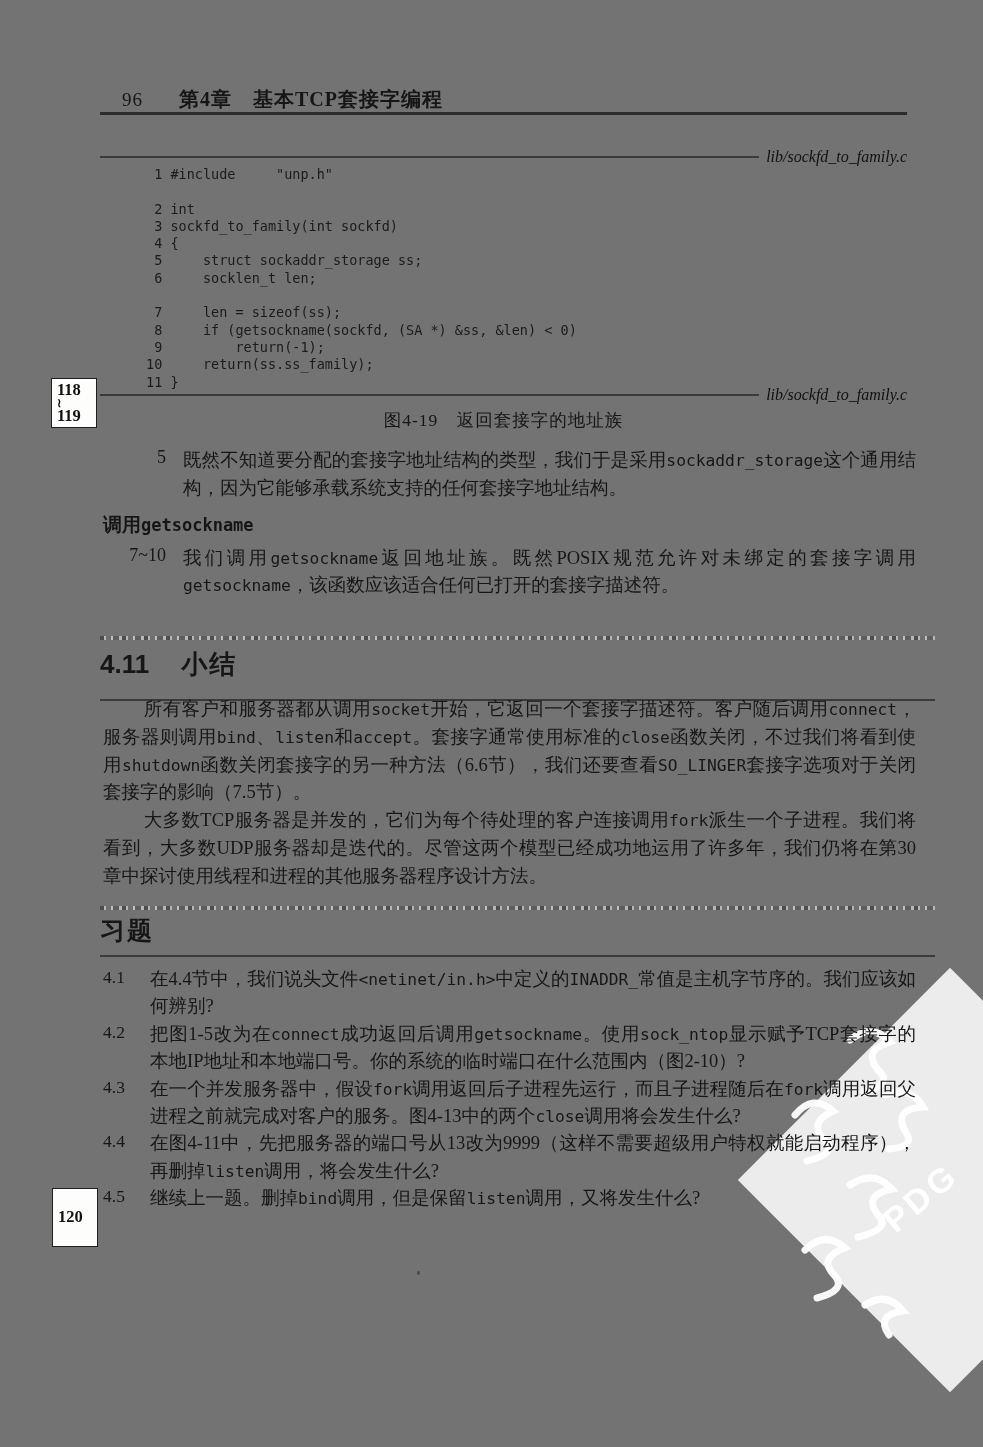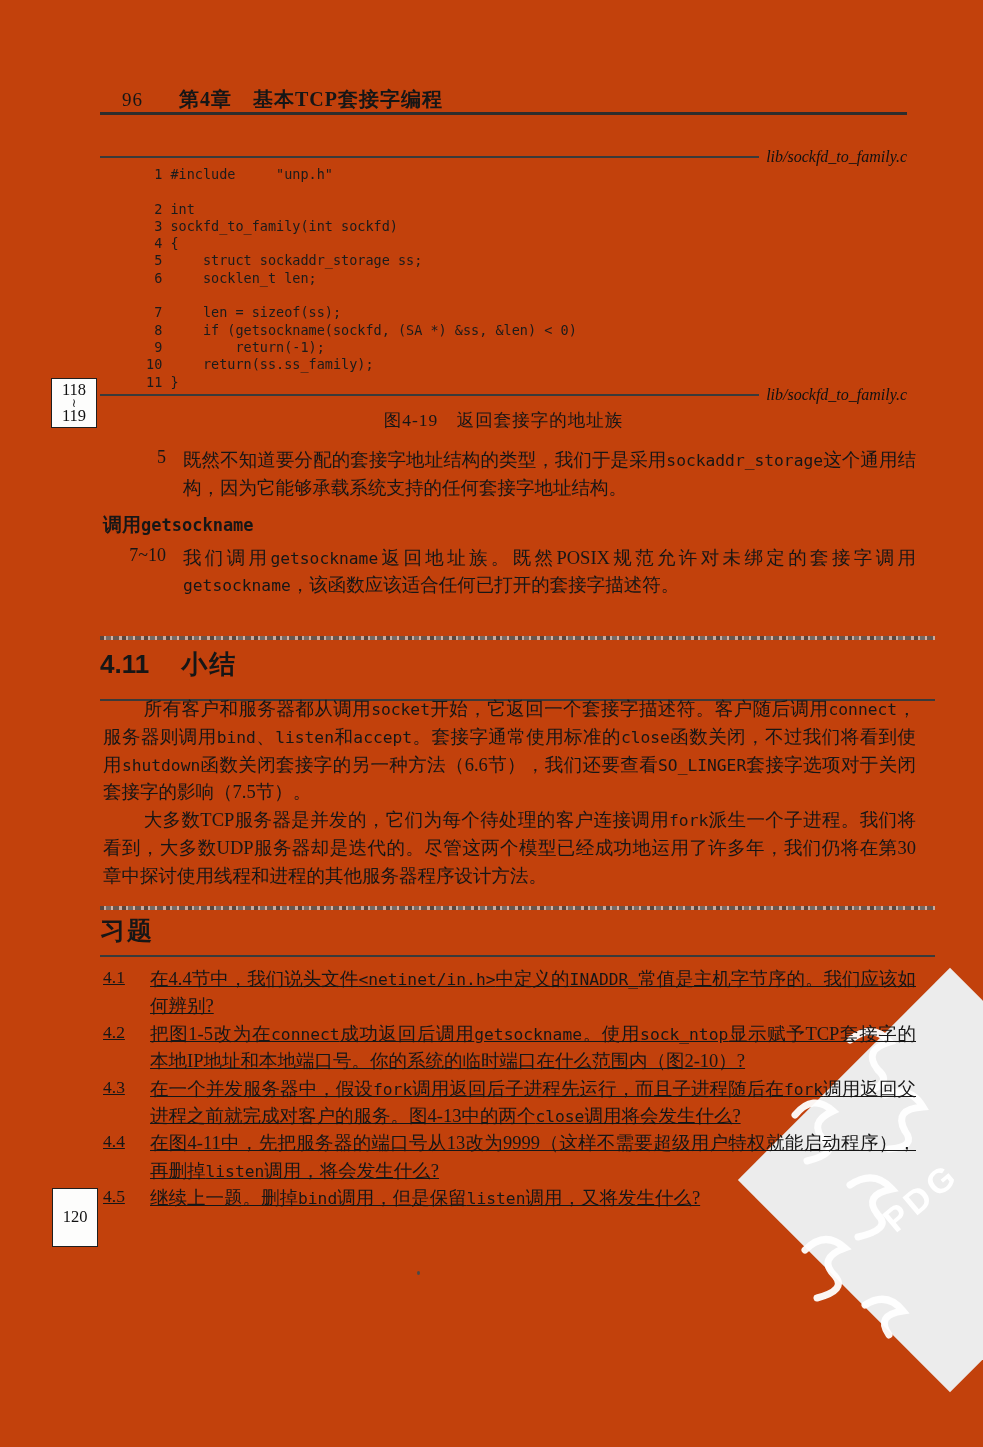--- a/index.html
+++ b/index.html
@@ -1,19 +1,19 @@
 <!DOCTYPE html>
 <html><head>
 <meta charset="utf-8">
 <style>
   html,body { margin:0; padding:0; }
   body { background:#ffffff; }
   #page {
     position:relative; width:983px; height:1447px;
-    background:#c2410c; overflow:hidden;
+    background:#737373; overflow:hidden;
     font-family:"Liberation Serif", serif; color:#161616;
   }
   .abs { position:absolute; }
   .z1 { z-index:1; }
 
   
   .header-row { left:122px; top:86px; display:flex; align-items:baseline; font-size:20px; letter-spacing:1px; }
   .page-num { font-size:19px; margin-right:36px; }
   .chapter-title { font-weight:600; }
   .header-rule { left:100px; top:112px; width:807px; height:3px; background:#2d2d2d; }
@@ -23,22 +23,22 @@
   .rule-line { flex:1; height:2px; background:#3a3a3a; }
   .file-label { margin-left:7px; font-style:italic; font-size:16px; color:#111; white-space:nowrap; }
   .code-pre {
     left:146px; top:166px; margin:0; font-family:"DejaVu Sans Mono", monospace;
     font-size:13.5px; line-height:17.3px; white-space:pre; color:#1b1b1b;
   }
   .caption { left:100px; top:408px; width:807px; text-align:center; font-size:17.5px; letter-spacing:1px; }
 
   
   .margin-box {
-    border:1.6px solid #1f1f1f; background:#fdfdfc; text-align:center;
-    font-size:16.5px; line-height:1.0; padding:3px 5px; color:#111;
+    border:1.6px solid #1f1f1f; background:#fdfdfc; text-align:left;
+    font-size:16.5px; line-height:1.0; padding:3px 5px; color:#111;font-weight:bold;
   }
   .mb-top { left:51px; top:378px; width:34px; }
   .mb-top .sep { display:block; font-size:12px; line-height:9px; }
   .mb-bottom { left:52px; top:1188px; width:34px; padding:20px 5px; }
 
   
   .commentary { left:103px; top:447px; width:813px; }
   .subhead { font-family:"Liberation Sans", sans-serif; font-weight:bold; font-size:19px; margin:0 0 7px 0; }
   .subhead .mono { font-size:17px; }
   .note-item { display:flex; margin:0 0 9px 0; }
@@ -63,21 +63,21 @@
   .sec-head .num { font-family:"Liberation Sans", sans-serif; font-weight:bold; font-size:26px; }
   .sec-head .ttl { font-family:"Liberation Sans", sans-serif; font-weight:bold; font-size:26px; margin-left:28px; letter-spacing:2px; }
   .ex-head { left:100px; top:914px; width:835px; border-bottom:2.5px solid #3a3a3a; padding-bottom:8px; }
   .ex-head .ttl { font-family:Liberation Serif, serif; font-weight:bold; font-size:25px; letter-spacing:2px; }
 
   
   .summary { left:103px; top:696px; width:813px; }
   .summary p { margin:0; font-size:18.5px; line-height:27.8px; text-align:justify; text-indent:2.2em; }
 
   
-  .exercises { left:103px; top:966px; width:813px;text-decoration:underline; }
+  .exercises { left:103px; top:966px; width:813px; }
   .ex-item { display:flex; }
   .ex-num { width:47px; flex:0 0 47px; font-size:17.5px; padding-top:1px; }
   .ex-body { flex:1; font-size:18.5px; line-height:27.4px; text-align:justify; }
 
   
   .watermark-diamond {
     position:absolute; left:800px; top:1030px; width:300px; height:300px;
     background:#ececec; transform:rotate(45deg); z-index:0;
   }
   .watermark-svg { position:absolute; left:700px; top:1000px; z-index:0; }

